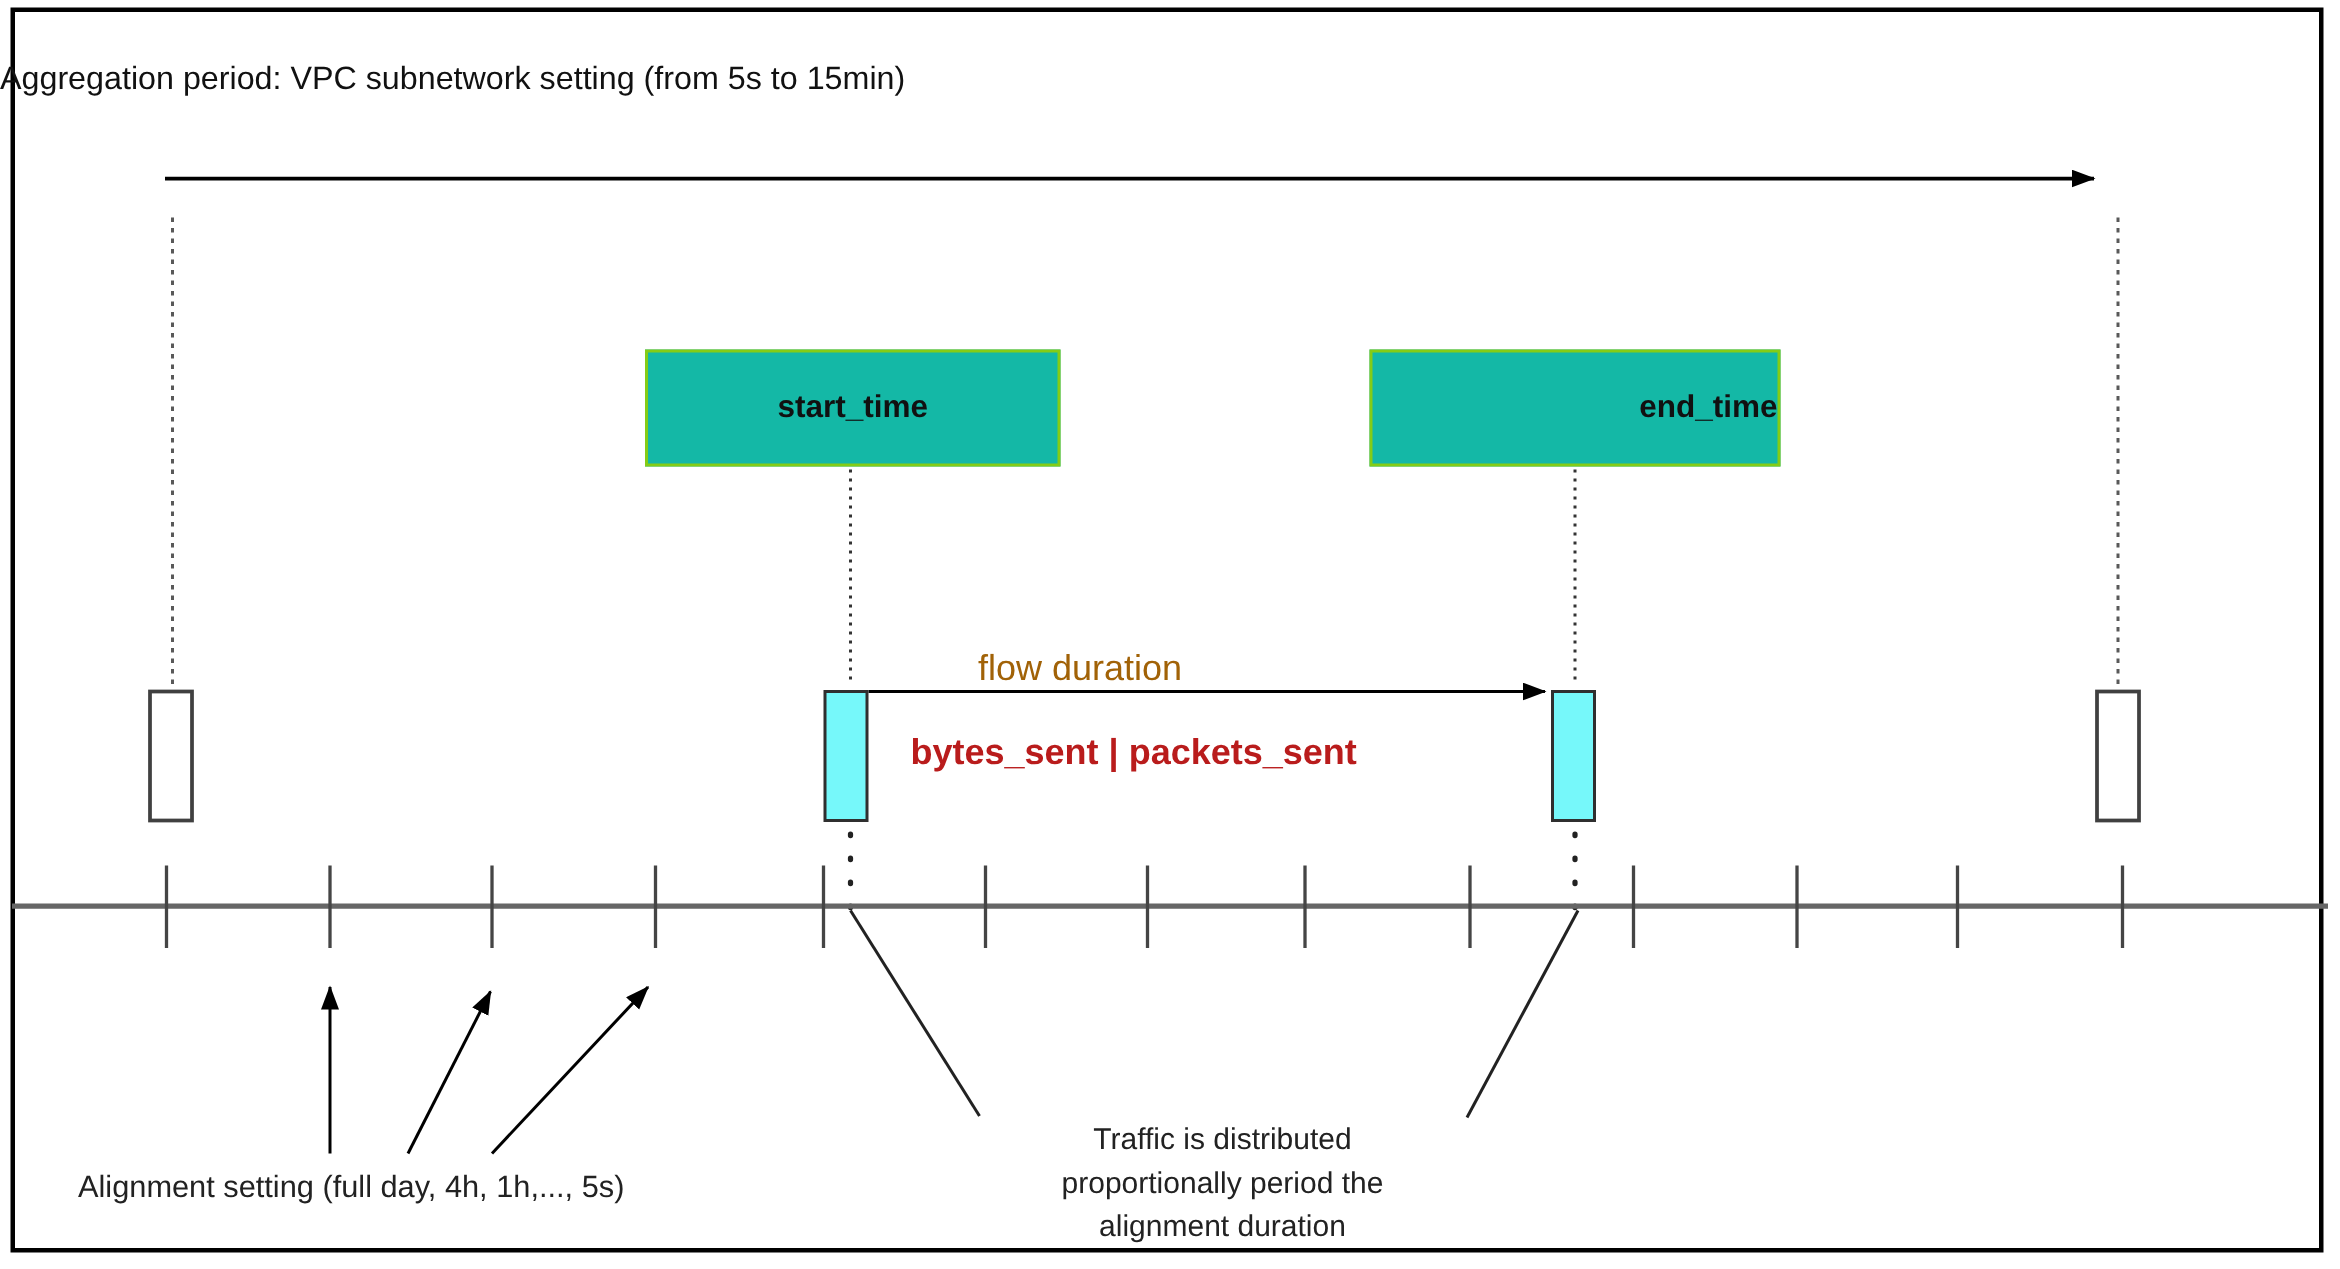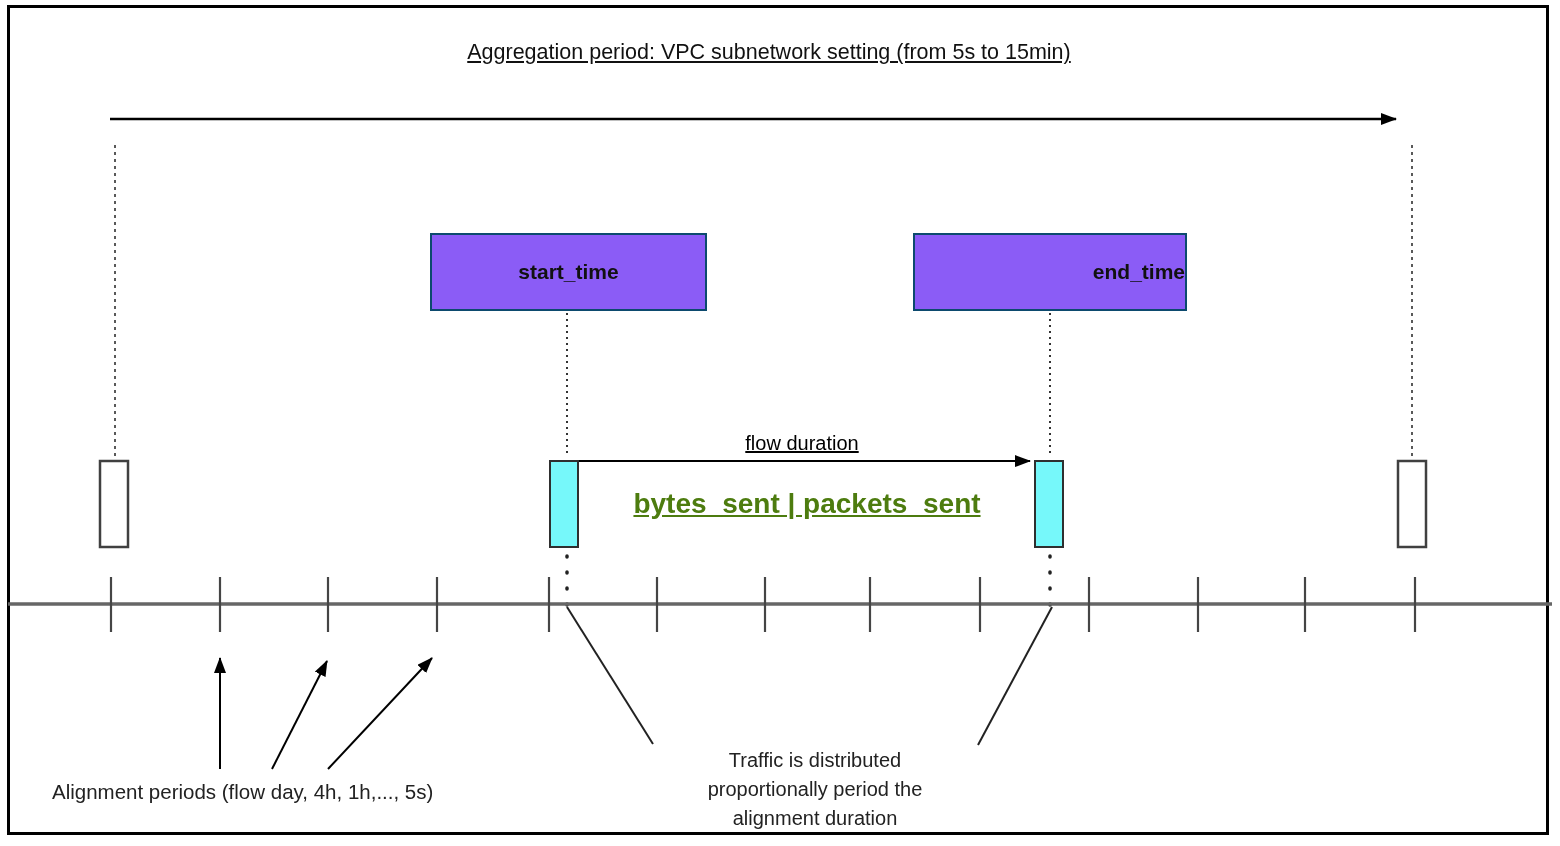--- a/index.html
+++ b/index.html
@@ -1,29 +1,29 @@
 <!DOCTYPE html>
 <html><head>
 <meta charset="utf-8">
 <style>
   html,body{margin:0;padding:0;background:#ffffff;}
   body{font-family:"Liberation Sans","DejaVu Sans",sans-serif;color:#1a1a1a;}
   #canvas{position:relative;width:1560px;height:846px;background:#ffffff;overflow:hidden;}
   #frame{position:absolute;left:7px;top:5px;width:1542px;height:830px;border:3px solid #000;box-sizing:border-box;}
   #diagram-svg{position:absolute;left:0;top:0;width:1560px;height:846px;}
   .label{position:absolute;white-space:nowrap;}
-  .centered{text-align:center;text-decoration:underline;}
+  .centered{text-align:left;}
   #title{left:0;top:40px;width:1538px;font-size:21.5px;color:#111;}
-  .event-box{position:absolute;top:233px;height:78px;border:2px solid #0c4a6e;background:#8b5cf6;
+  .event-box{position:absolute;top:233px;height:78px;border:2px solid #84cc16;background:#14b8a6;
              display:flex;align-items:center;justify-content:center;box-sizing:border-box;
              font-weight:bold;font-size:21px;color:#111;}
   #start-box{left:430px;width:277px;}
   #end-box{left:913px;width:274px;justify-content:flex-end;}
-  #flow-duration{left:652px;top:432px;width:300px;font-size:20px;color:#000000;}
-  #flow-metrics{left:607px;top:488px;width:400px;font-size:28px;font-weight:bold;color:#4d7c0f;}
+  #flow-duration{left:652px;top:432px;width:300px;font-size:24px;color:#a16207;}
+  #flow-metrics{left:607px;top:488px;width:400px;font-size:24px;font-weight:bold;color:#b91c1c;}
   #alignment-label{left:52px;top:780px;font-size:20.5px;color:#222;}
   #traffic-note{position:absolute;left:665px;top:746px;width:300px;text-align:center;
                 font-size:20px;line-height:29px;color:#222;}
 </style>
 </head>
 <body>
 
 <div id="canvas">
 
   <div id="frame"></div>
@@ -84,21 +84,21 @@
   <div id="start-box" class="event-box">
     <span>start_time</span>
   </div>
   <div id="end-box" class="event-box">
     <span>end_time</span>
   </div>
 
   <div id="flow-duration" class="label centered">flow duration</div>
   <div id="flow-metrics" class="label centered">bytes_sent | packets_sent</div>
 
-  <div id="alignment-label" class="label">Alignment periods (flow day, 4h, 1h,..., 5s)</div>
+  <div id="alignment-label" class="label">Alignment setting (full day, 4h, 1h,..., 5s)</div>
 
   <div id="traffic-note">
     <div>Traffic is distributed</div>
     <div>proportionally period the</div>
     <div>alignment duration</div>
   </div>
 
 </div>
 
 </body></html>

